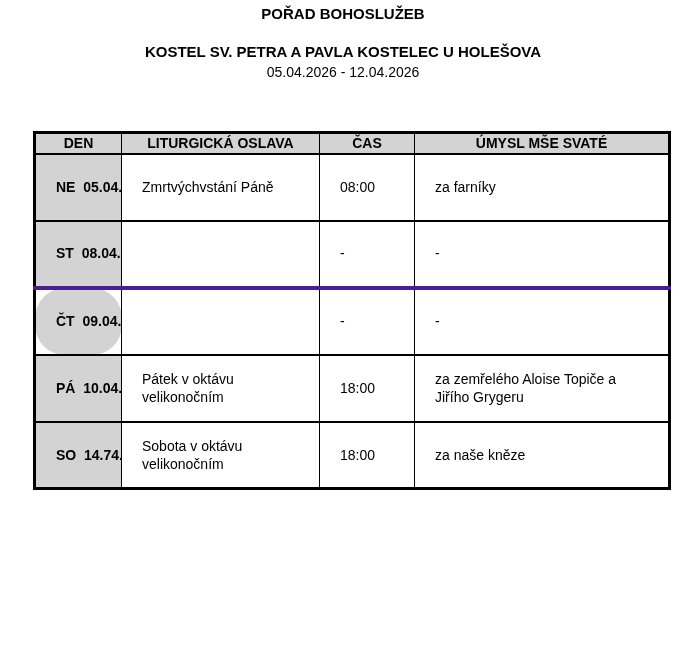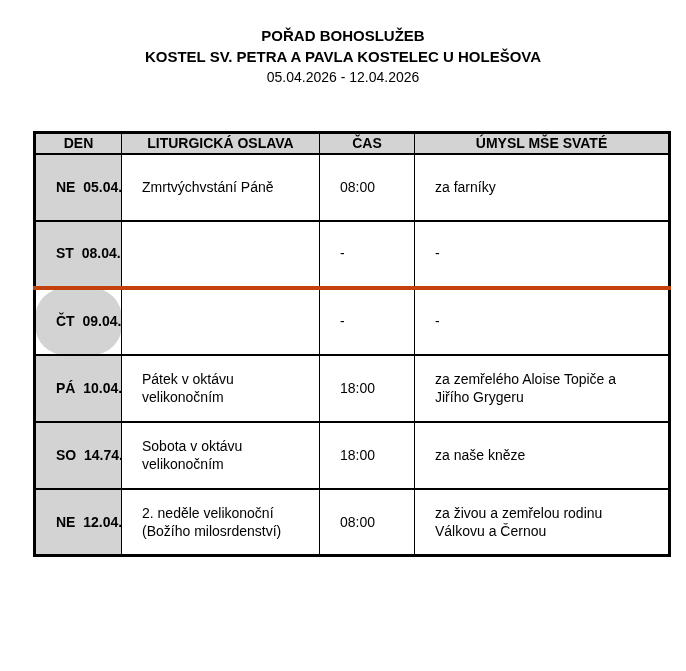--- a/index.html
+++ b/index.html
@@ -7,32 +7,33 @@
   .page {
     position: relative;
     width: 686px;
     height: 671px;
     background: #ffffff;
     font-family: "Liberation Sans", sans-serif;
     color: #000000;
     overflow: hidden;
   }
   .doc-header {
-    padding-top: 25px;
+    padding-top: 3px;
     text-align: center;
   }
   .doc-title {
     font-size: 15px;
     font-weight: bold;
     line-height: 21px;
   }
   .doc-subtitle {
     font-size: 15px;
     font-weight: bold;
     line-height: 21px;
+    margin-top: 17px;
   }
   .doc-daterange {
     font-size: 14px;
     font-weight: normal;
     line-height: 21px;
   }
   table.schedule {
     position: absolute;
     left: 33px;
     top: 92px;
@@ -68,21 +69,21 @@
     background: #d3d3d3;
     font-weight: bold;
     text-align: left;
     white-space: pre;
     padding-left: 5px;
   }
   td.celebration-cell, td.time-cell, td.intention-cell {
   }
   td.intention-cell { padding: 0 2px; }
   tr.page-break td {
-    border-top: 4px solid #c2410c;
+    border-top: 4px solid #4c1d95;
     border-radius: 30px;
   }
 </style>
 </head>
 <body>
 
 <div class="page">
 
   <div class="doc-header">
     <div class="doc-title">POŘAD BOHOSLUŽEB</div>
@@ -129,22 +130,16 @@
         <td class="celebration-cell">Pátek v oktávu velikonočním</td>
         <td class="time-cell">18:00</td>
         <td class="intention-cell">za zemřelého Aloise Topiče a Jiřího Grygeru</td>
       </tr>
       <tr>
         <td class="day-cell">SO  14.74.</td>
         <td class="celebration-cell">Sobota v oktávu velikonočním</td>
         <td class="time-cell">18:00</td>
         <td class="intention-cell">za naše kněze</td>
       </tr>
-      <tr>
-        <td class="day-cell">NE  12.04.</td>
-        <td class="celebration-cell">2. neděle velikonoční (Božího milosrdenství)</td>
-        <td class="time-cell">08:00</td>
-        <td class="intention-cell">za živou a zemřelou rodinu Válkovu a Černou</td>
-      </tr>
     </tbody>
   </table>
 
 </div>
 
 </body></html>

